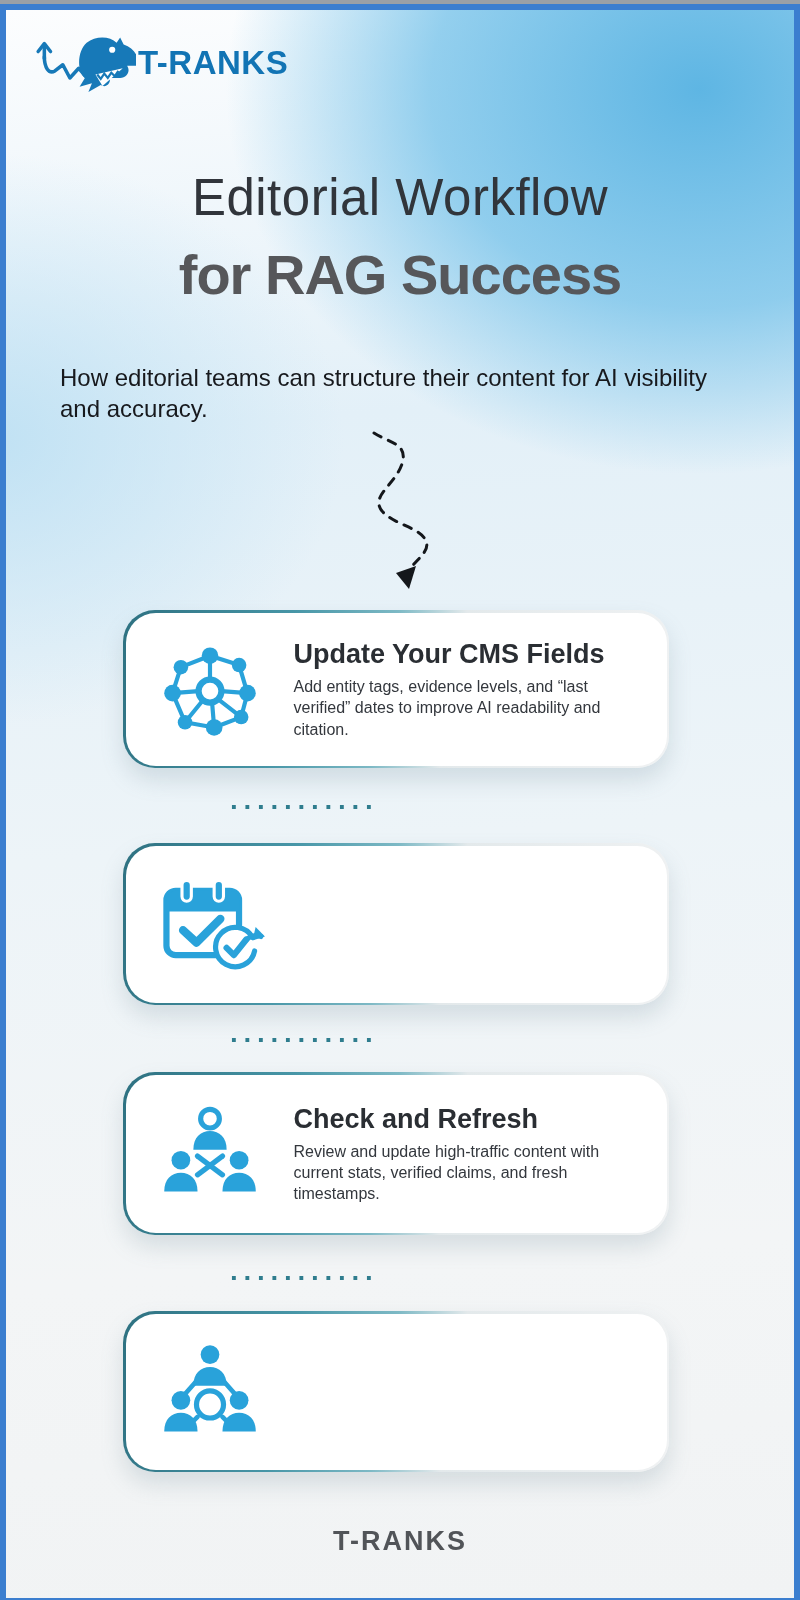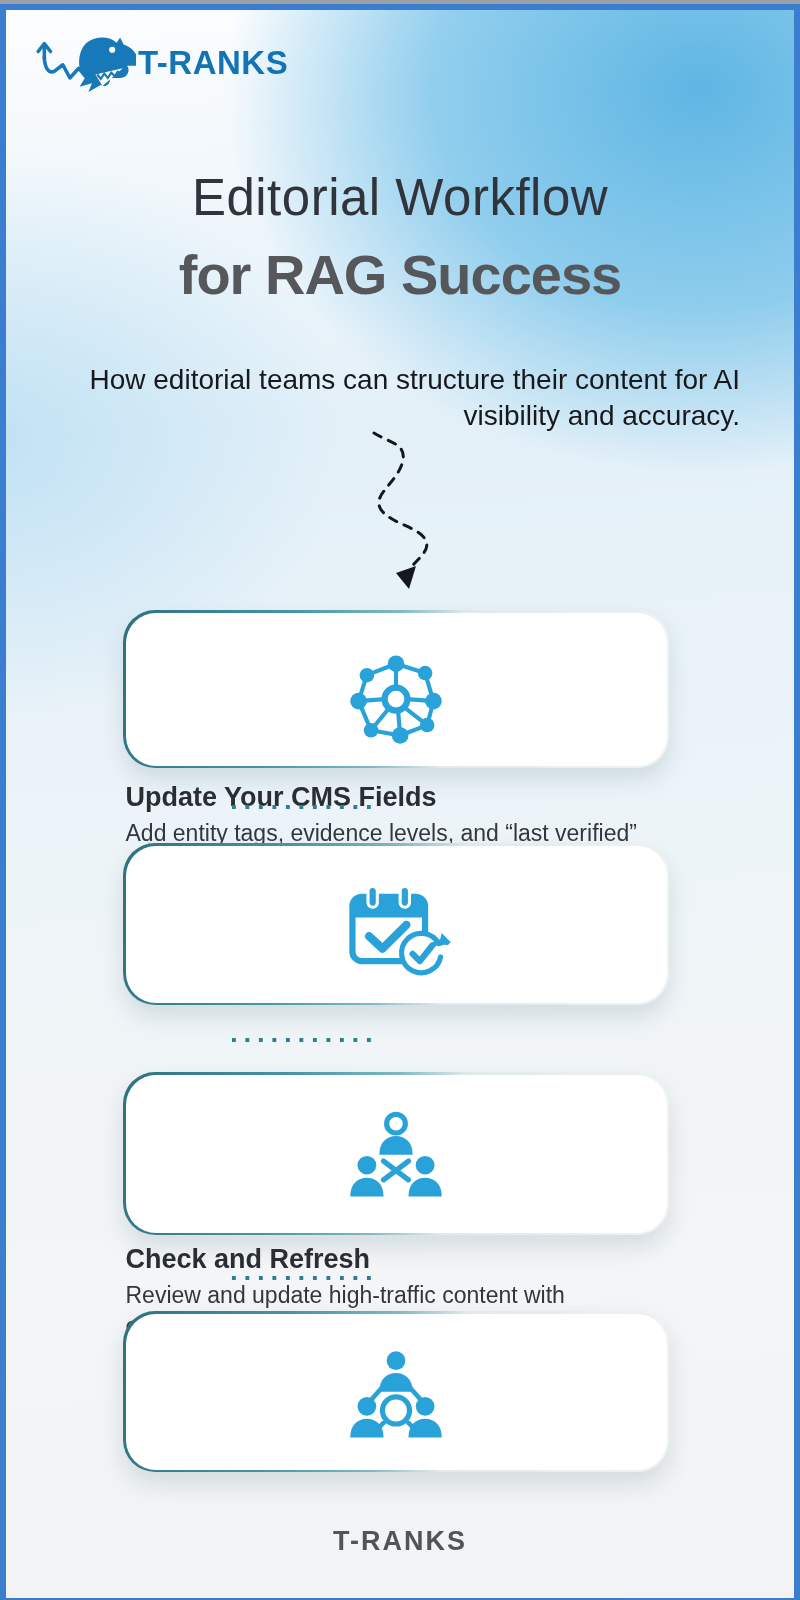--- a/index.html
+++ b/index.html
@@ -26,44 +26,44 @@
   .title-1 {
     position:absolute; top:158px; left:0; width:100%;
     text-align:center; font-size:51px; font-weight:400; color:#31353b; letter-spacing:0.5px;
   }
   .title-2 {
     position:absolute; top:232px; left:0; width:100%;
     text-align:center; font-size:56px; font-weight:800; color:#56575a; letter-spacing:-1px;
   }
   .subtitle {
     position:absolute; top:352px; left:50%; transform:translateX(-50%);
-    width:680px; text-align:right;
-    font-size:28px; line-height:1.3; font-weight:500; color:#17191d;
+    width:680px; text-align:left;
+    font-size:24px; line-height:1.3; font-weight:500; color:#17191d;
   }
 
   .squiggle { position:absolute; top:420px; left:352px; }
 
   
   .card {
     position:absolute; left:117px; width:546px;
     border-radius:32px;
     padding:2.5px;
     background:linear-gradient(100deg, #2e7181 0%, #4796a7 30%, #7db9c5 48%, #e3e9eb 60%, #f0f2f3 100%);
     box-shadow:0 12px 22px rgba(110,135,150,0.22);
   }
   .card-inner {
     width:100%; height:100%;
     background:#ffffff;
     border-radius:30px;
-    display:flex; align-items:center;flex-direction:column;
+    display:flex; align-items:center;
   }
   .card-icon-box { width:168px; flex:0 0 168px; display:flex; align-items:center; justify-content:center; }
   .card-text { flex:1; padding-right:24px; }
   .card-title { font-size:27px; font-weight:700; color:#2a2e33; line-height:1.22; margin-bottom:5px; }
-  .card-body  { font-size:23px; font-weight:400; color:#33373d; line-height:1.33; }
+  .card-body  { font-size:16px; font-weight:400; color:#33373d; line-height:1.33; }
 
   .card-1 { top:600px;  height:158px; }
   .card-2 { top:833px;  height:162px; }
   .card-3 { top:1062px; height:163px; }
   .card-4 { top:1301px; height:161px; }
 
   .dots {
     position:absolute; left:224px; width:146px; height:8px;
     background-image:radial-gradient(circle 2.3px at 4px 4px, #2f7d8e 99%, transparent 100%);
     background-size:13.5px 8px; background-repeat:repeat-x;

